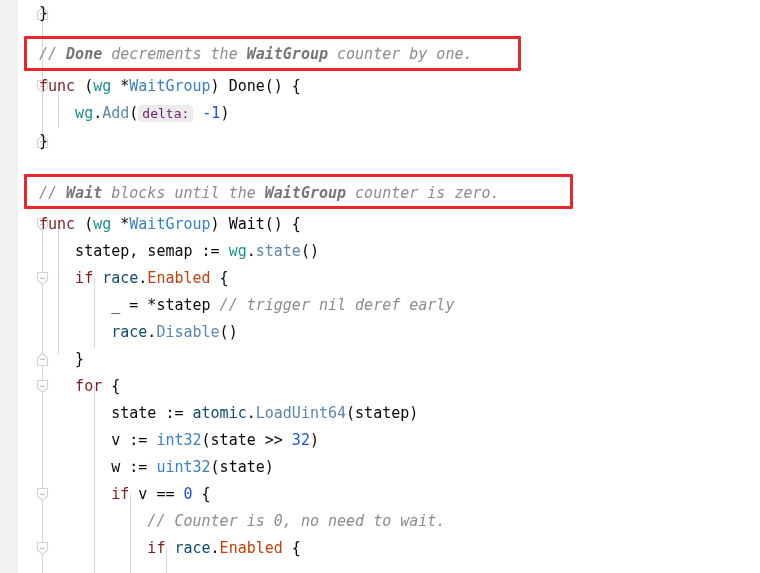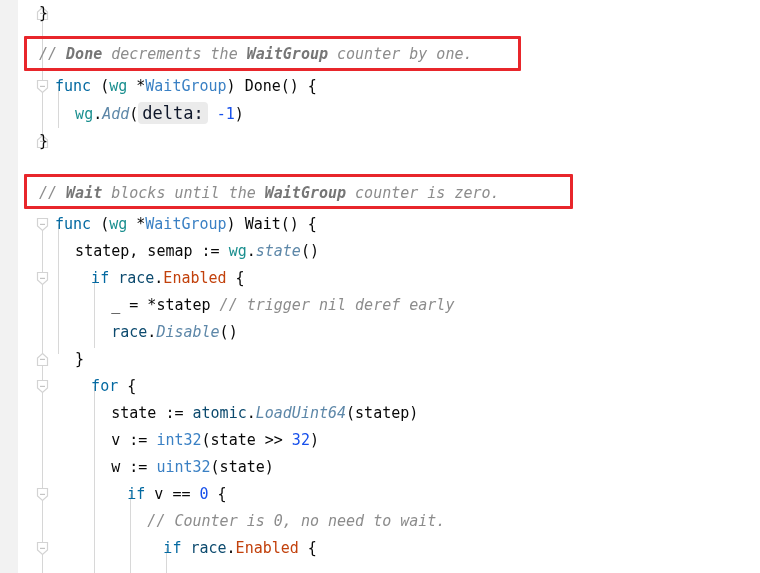--- a/index.html
+++ b/index.html
@@ -76,39 +76,39 @@
   }
 
   
   .indent-guide {
     position: absolute;
     width: 1px;
     background: #d8d8d8;
   }
 
   
-  .kw      { color: #0369a1; margin-left: 16px; }           
+  .kw      { color: #7f1d1d; }           
   .type    { color: #3a80c4; }           
   .recv    { color: #1a8f8f; }           
   .fn      { color: #080808; }           
   .pkg     { color: #0c4a6e; }           
   .member  { color: #c2410c; }           
-  .call    { color: #5d87a8; font-style: italic; }           
+  .call    { color: #5d87a8; }           
   .num     { color: #1750eb; }           
   .cmt     { color: #8c8c8c; font-style: italic; }
   .cmt-b   { color: #767676; font-style: italic; font-weight: bold; }
   .plain   { color: #080808; }
 
   
   .inlay {
     background: #ebebeb;
-    color: #0f172a;
+    color: #701a75;
     border-radius: 4px;
     padding: 1px 4px;
-    font-size: 17px;
+    font-size: 13px;
     font-style: normal;
   }
 
   
   .annot-box {
     position: absolute;
     border: 3px solid #e8262b;
     border-radius: 1px;
     box-sizing: border-box;
     background: transparent;

